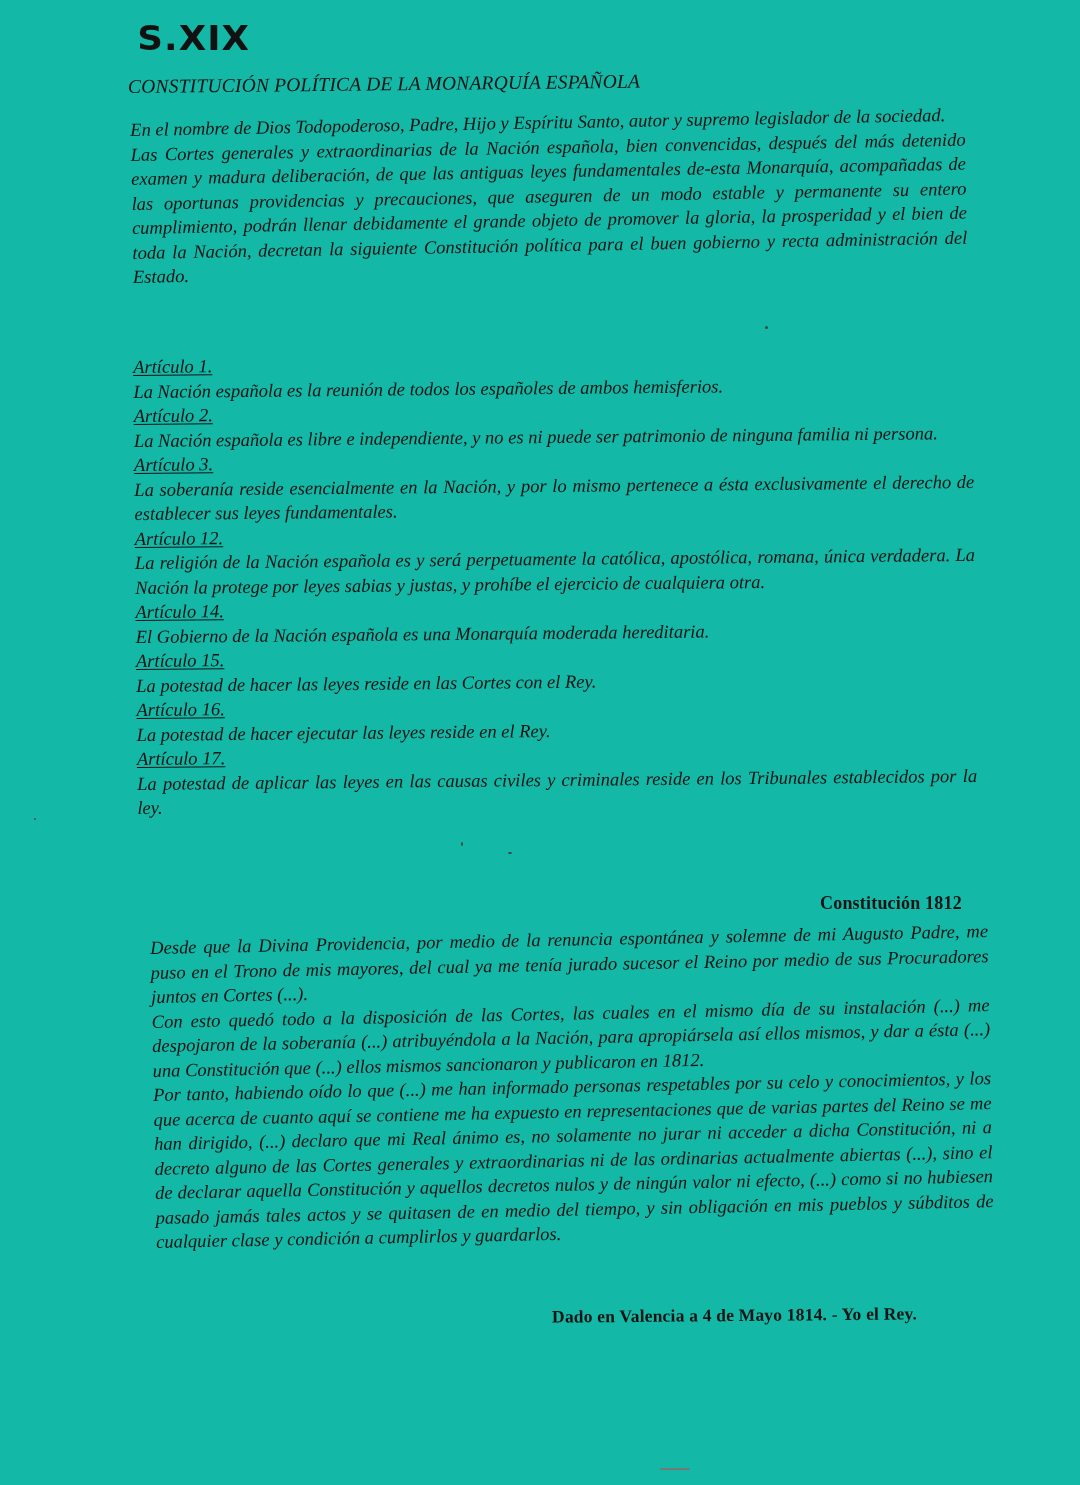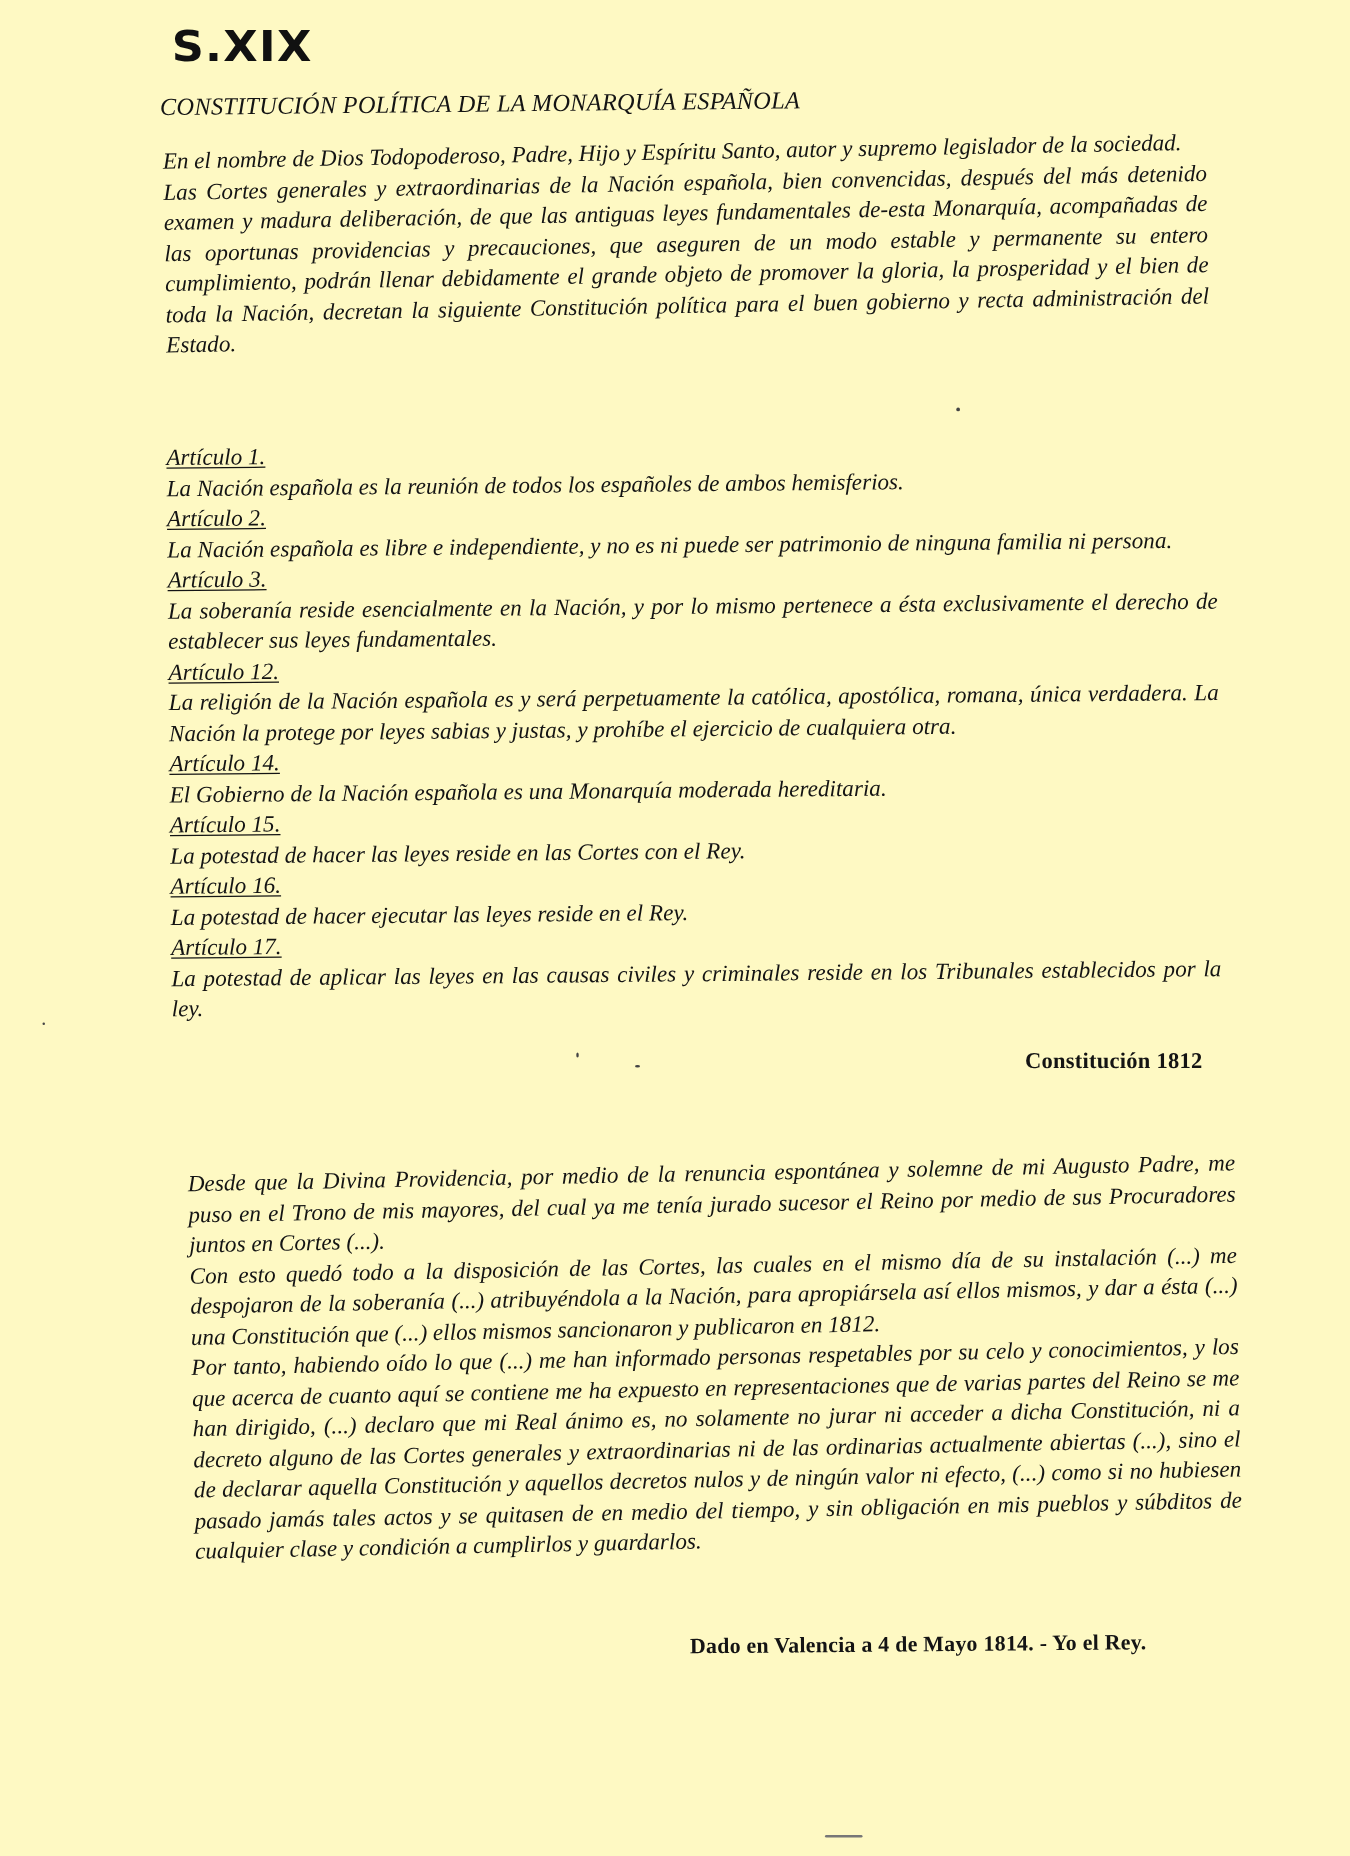--- a/index.html
+++ b/index.html
@@ -11,21 +11,21 @@
       width: 1080px;
       height: 1485px;
       position: relative;
       overflow: hidden;
       font-family: "Liberation Serif", "DejaVu Serif", serif;
       color: #141414;
     }
     .page {
       position: absolute;
       inset: 0;
-      background: #fef9c3;
+      background: #14b8a6;
       padding-left: 11px;
     }
     .handwritten {
       position: absolute;
       left: 140px;
       top: 18px;
       font-family: "DejaVu Sans", sans-serif;
       font-size: 34px;
       font-weight: bold;
       letter-spacing: 1px;
@@ -63,21 +63,21 @@
       width: 840px;
       transform: rotate(-0.55deg);
     }
     .art-head {
       text-decoration: underline;
       text-underline-offset: 2px;
     }
     .source {
       position: absolute;
       left: 820px;
-      top: 838px;
+      top: 893px;
       font-weight: bold;
       font-size: 18px;
       letter-spacing: 0.2px;
     }
     .manifesto {
       left: 150px;
       top: 936px;
       width: 838px;
       transform: rotate(-1.15deg);
     }

